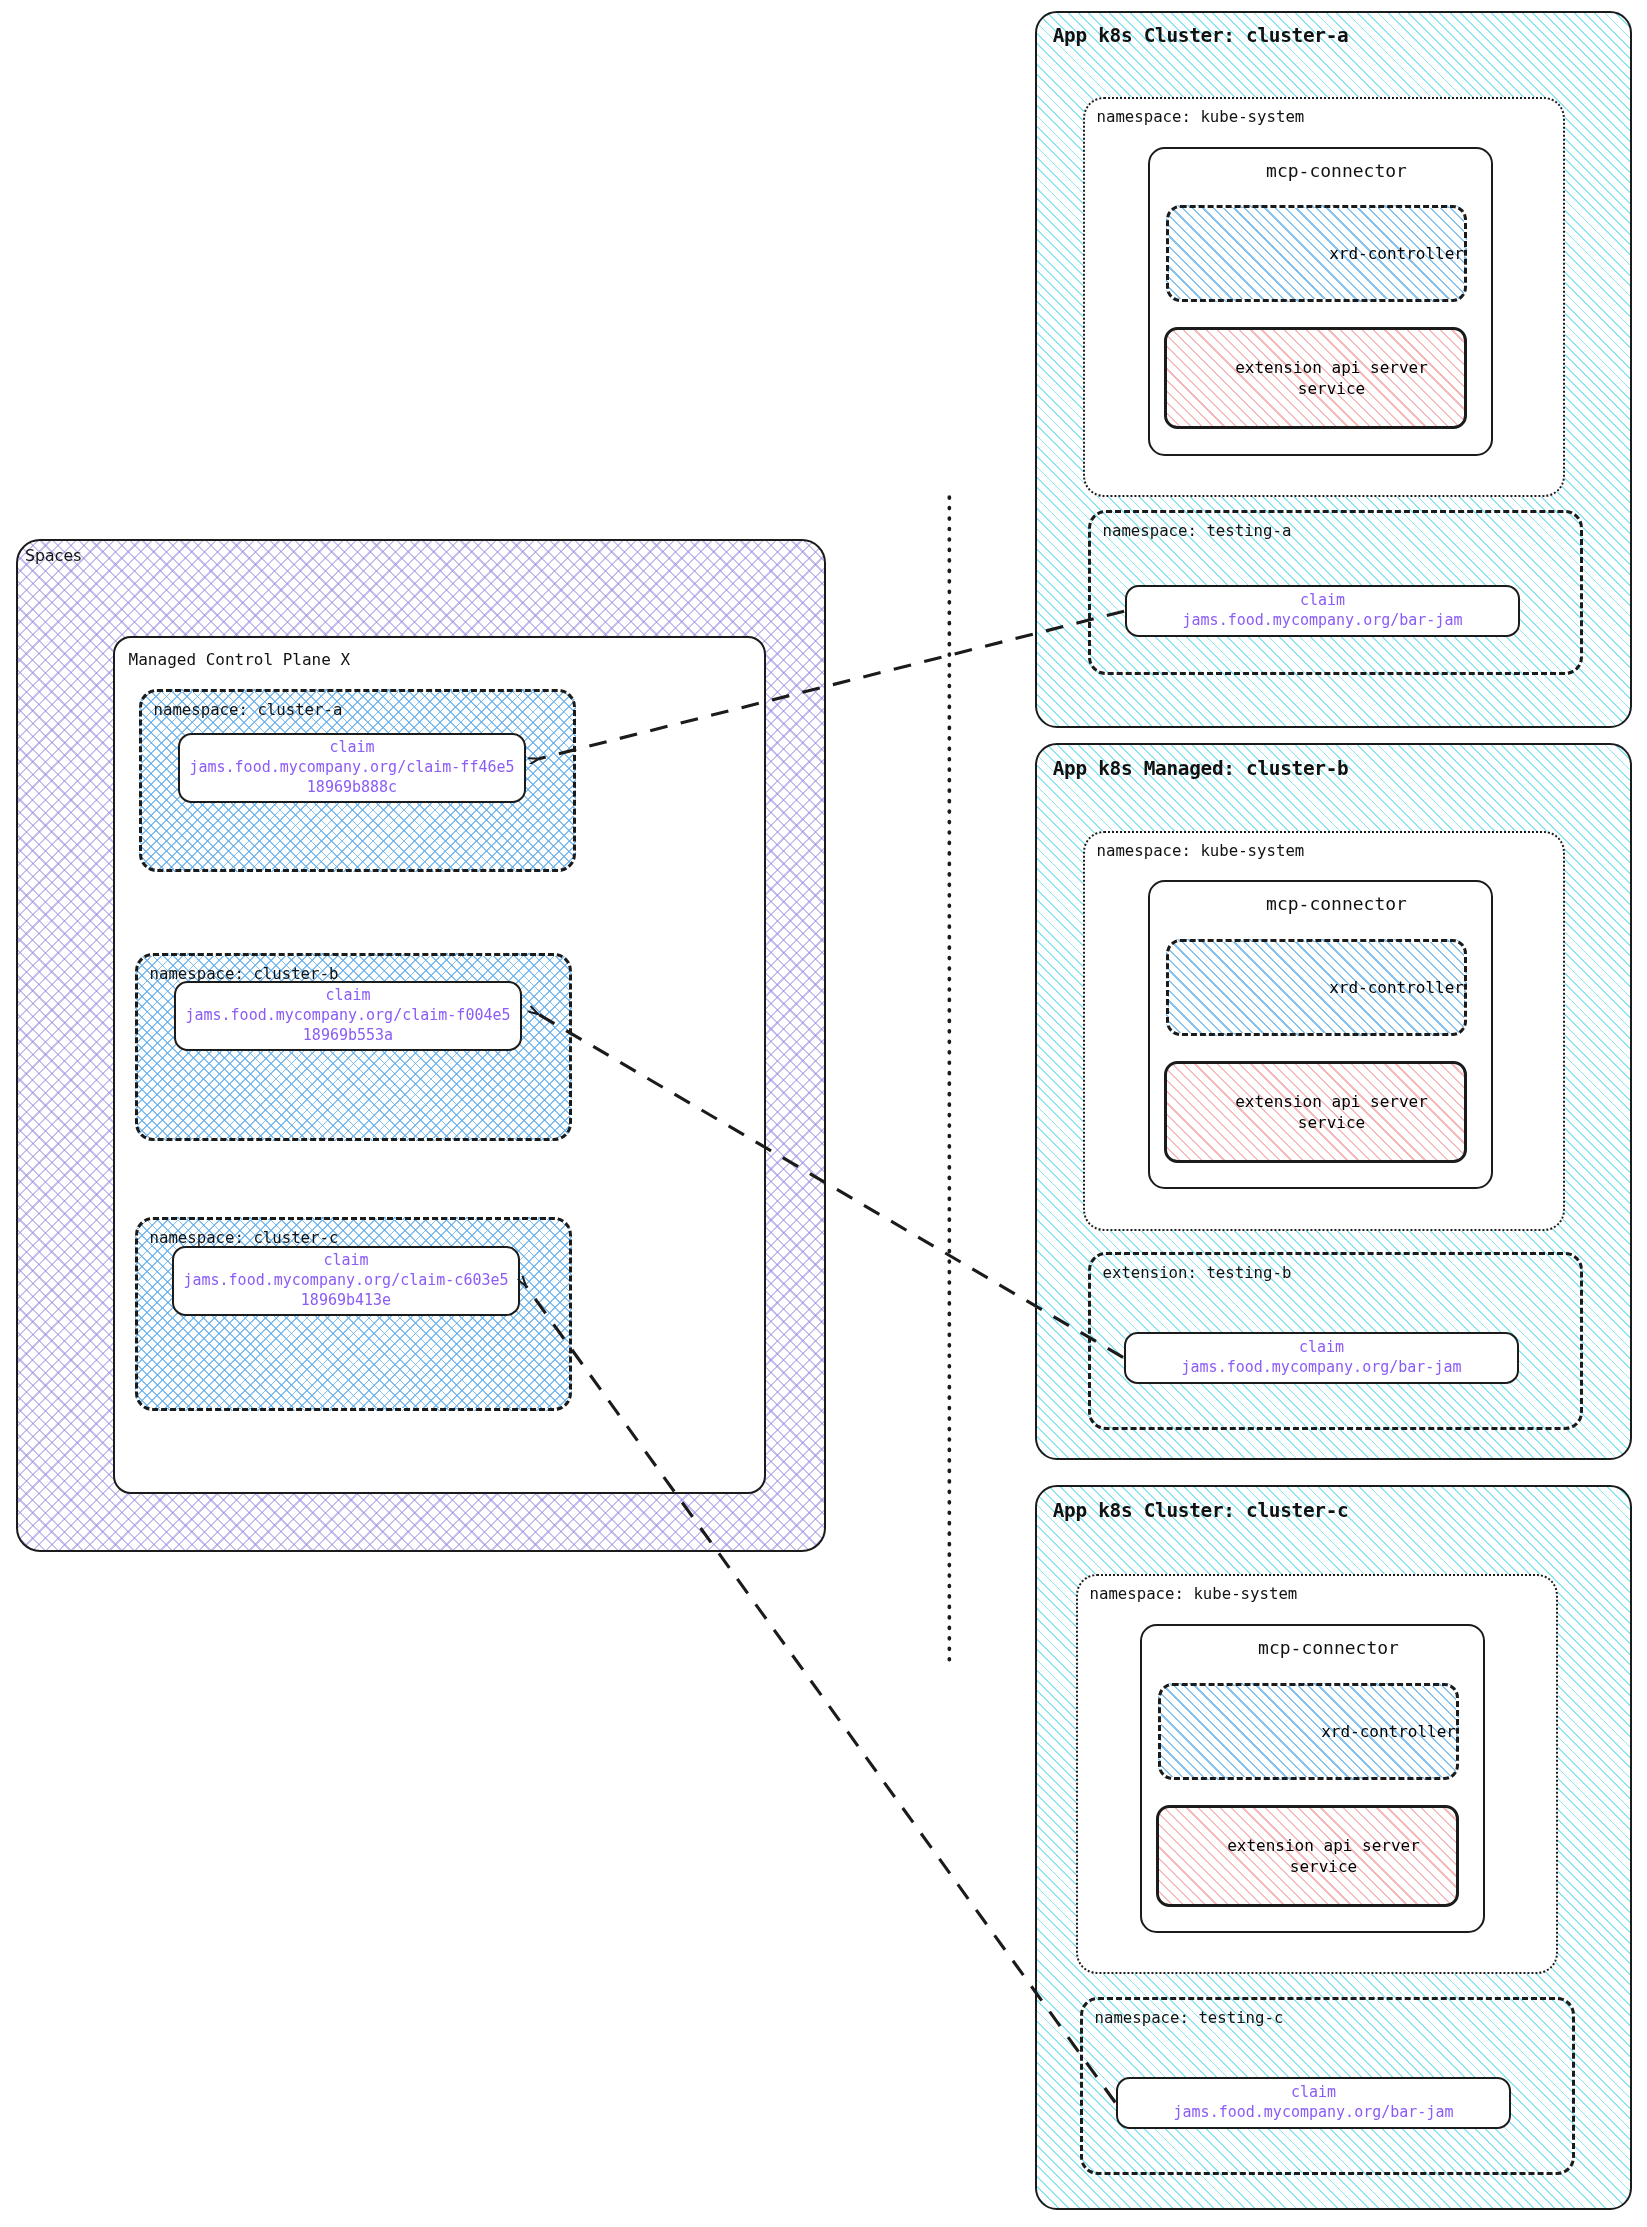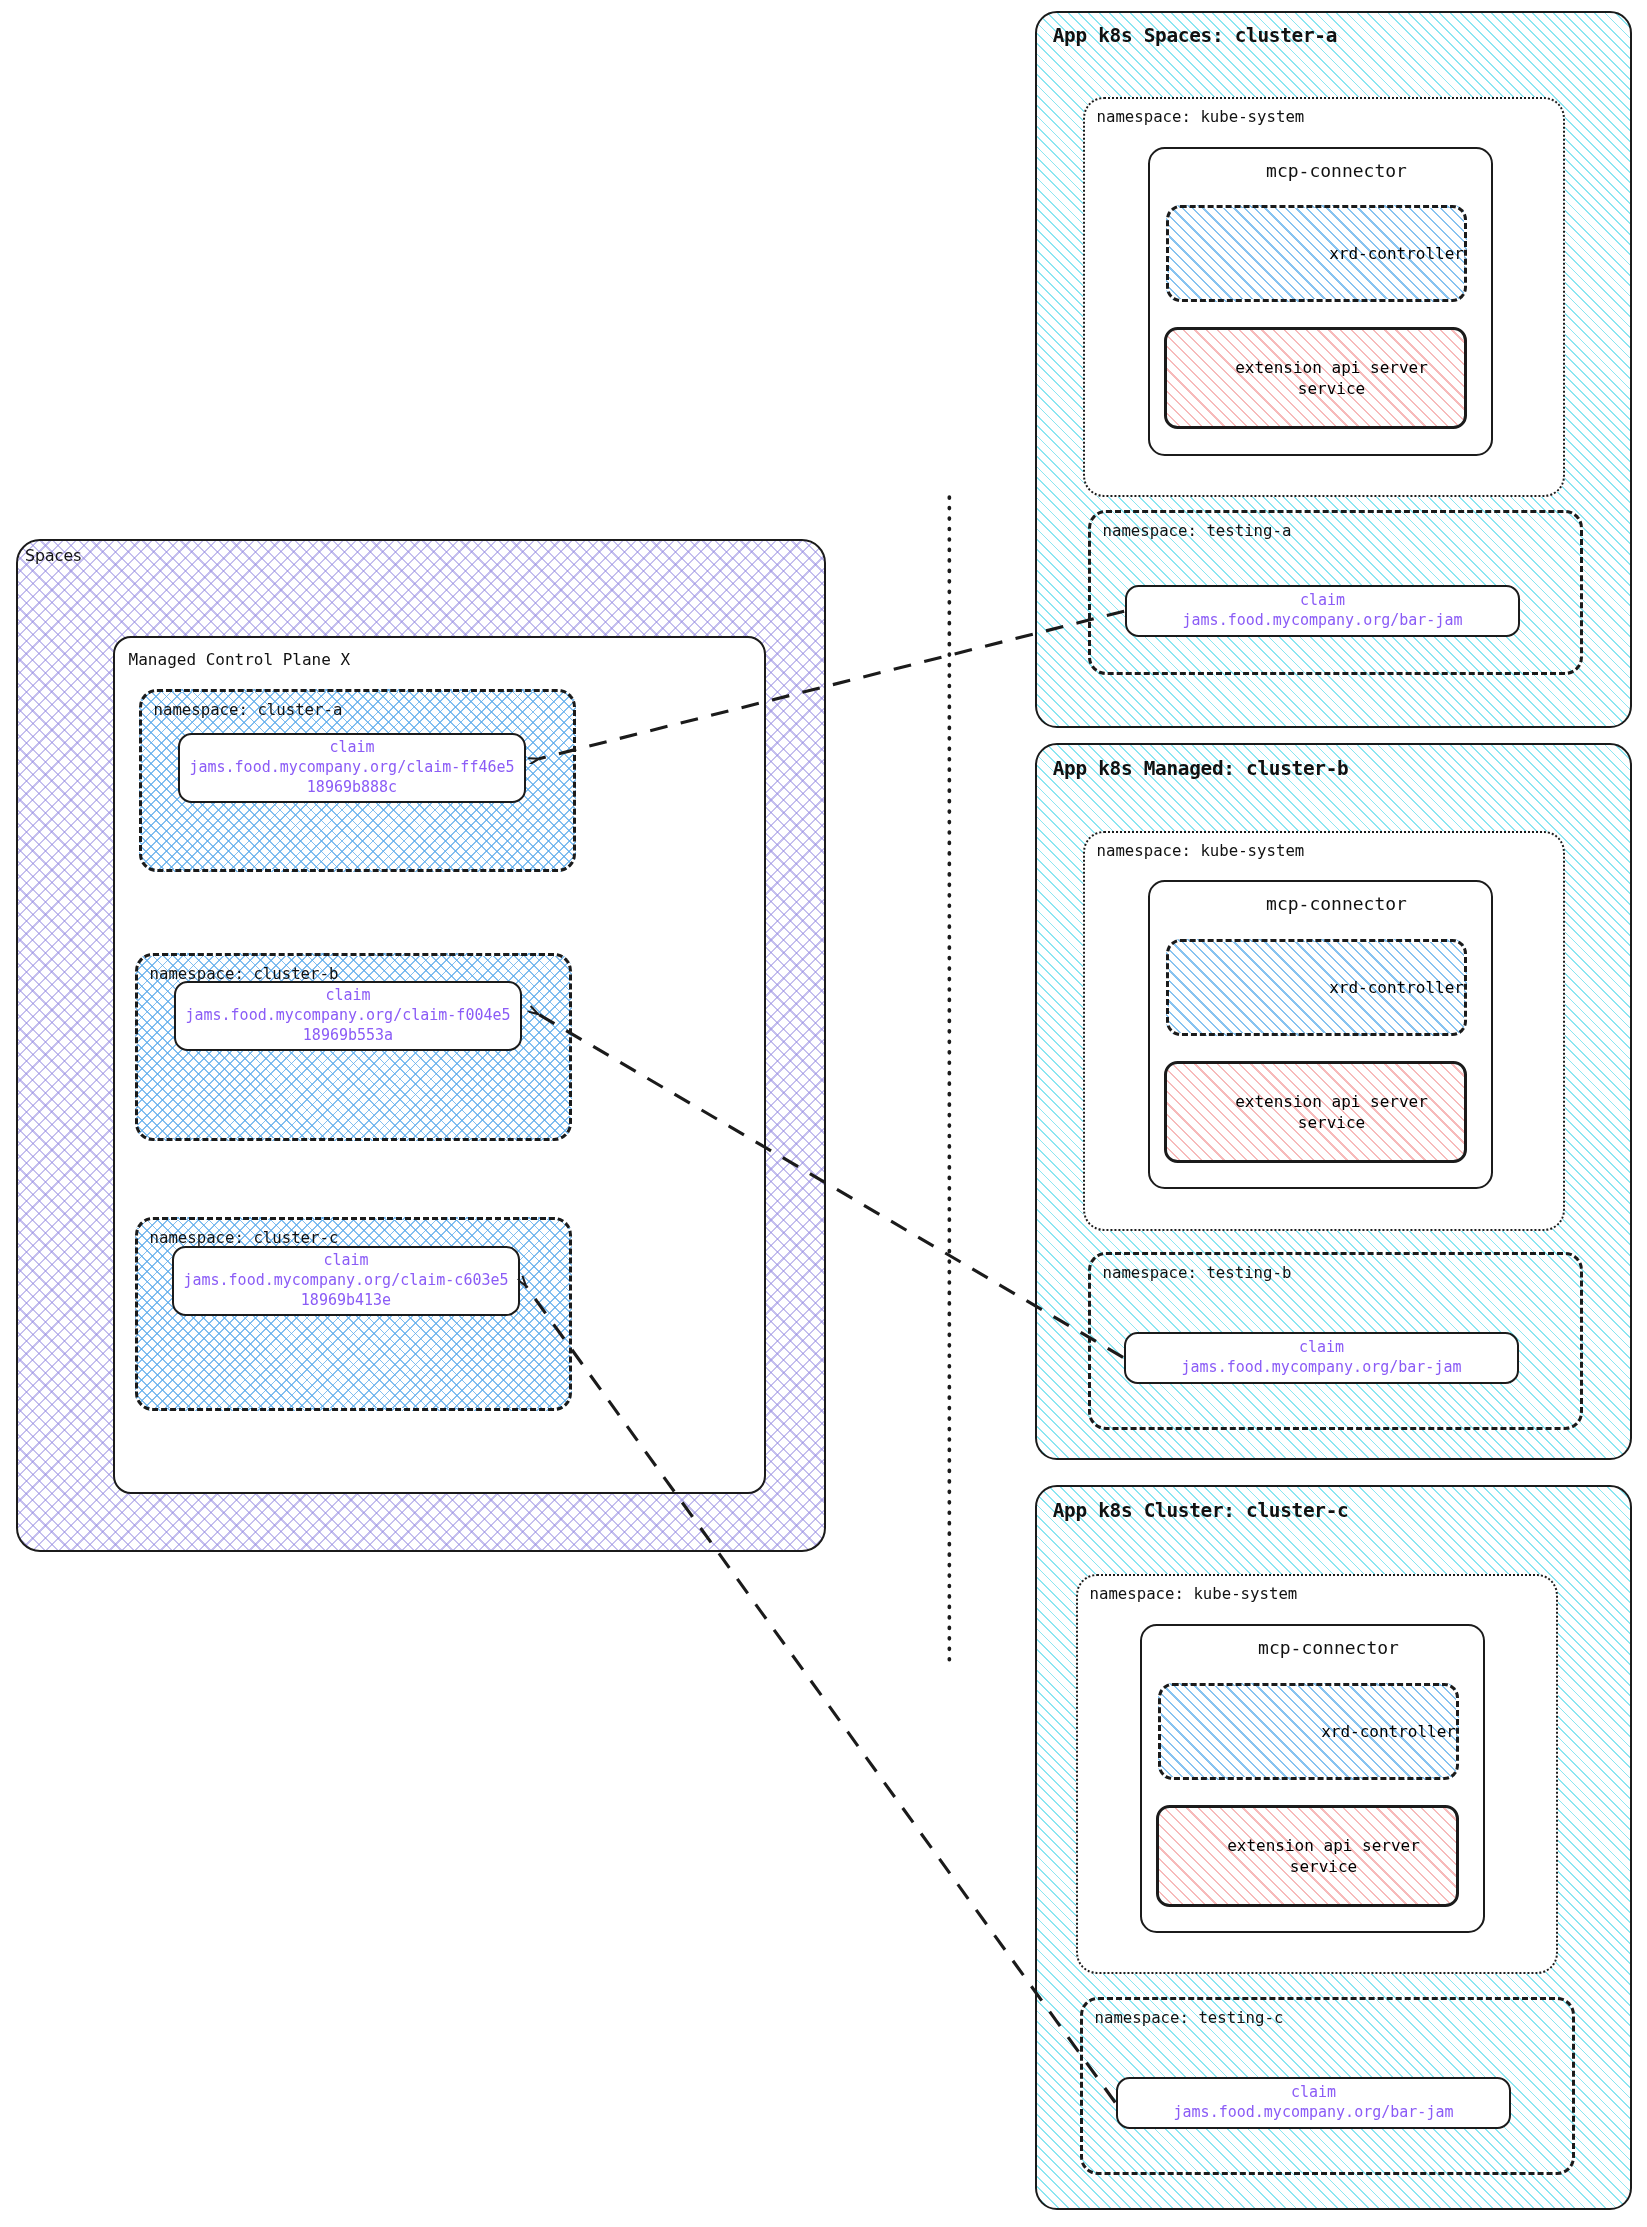--- a/index.html
+++ b/index.html
@@ -172,21 +172,21 @@
 
   <div class="box ns-blue" style="left:135px; top:1217px; width:437px; height:194px;">
     <div class="lbl ns-title">namespace: cluster-c</div>
   </div>
   <div class="box claim" style="left:172px; top:1246px; width:348px; height:70px;">
     <span>claim</span>
     <span style="display:block;word-break:break-all;">jams.food.mycompany.org/claim-c603e518969b413e</span>
   </div>
 
   <div class="box cluster" style="left:1035px; top:10.5px; width:597px; height:717px;">
-    <div class="lbl cluster-title">App k8s Spaces: cluster-a</div>
+    <div class="lbl cluster-title">App k8s Cluster: cluster-a</div>
   </div>
 
   <div class="box ns-kube" style="left:1083px; top:97px; width:482px; height:400px;">
     <div class="lbl ns-title">namespace: kube-system</div>
   </div>
 
   <div class="box connector" style="left:1148px; top:147px; width:345px; height:309px;">
     <div class="lbl connector-title">mcp-connector</div>
   </div>
 
@@ -222,21 +222,21 @@
   <div class="box xrd" style="left:1166px; top:939px; width:301px; height:97px;">
     <span>xrd-controller</span>
   </div>
 
   <div class="box extapi" style="left:1164px; top:1061px; width:303px; height:102px;">
     <span>extension api server</span>
     <span>service</span>
   </div>
 
   <div class="box ns-testing" style="left:1088px; top:1252px; width:495px; height:178px;">
-    <div class="lbl ns-title">namespace: testing-b</div>
+    <div class="lbl ns-title">extension: testing-b</div>
   </div>
   <div class="box claim" style="left:1124px; top:1332px; width:395px; height:52px;">
     <span>claim</span>
     <span>jams.food.mycompany.org/bar-jam</span>
   </div>
 
   <div class="box cluster" style="left:1035px; top:1485px; width:597px; height:725px;">
     <div class="lbl cluster-title">App k8s Cluster: cluster-c</div>
   </div>
 

